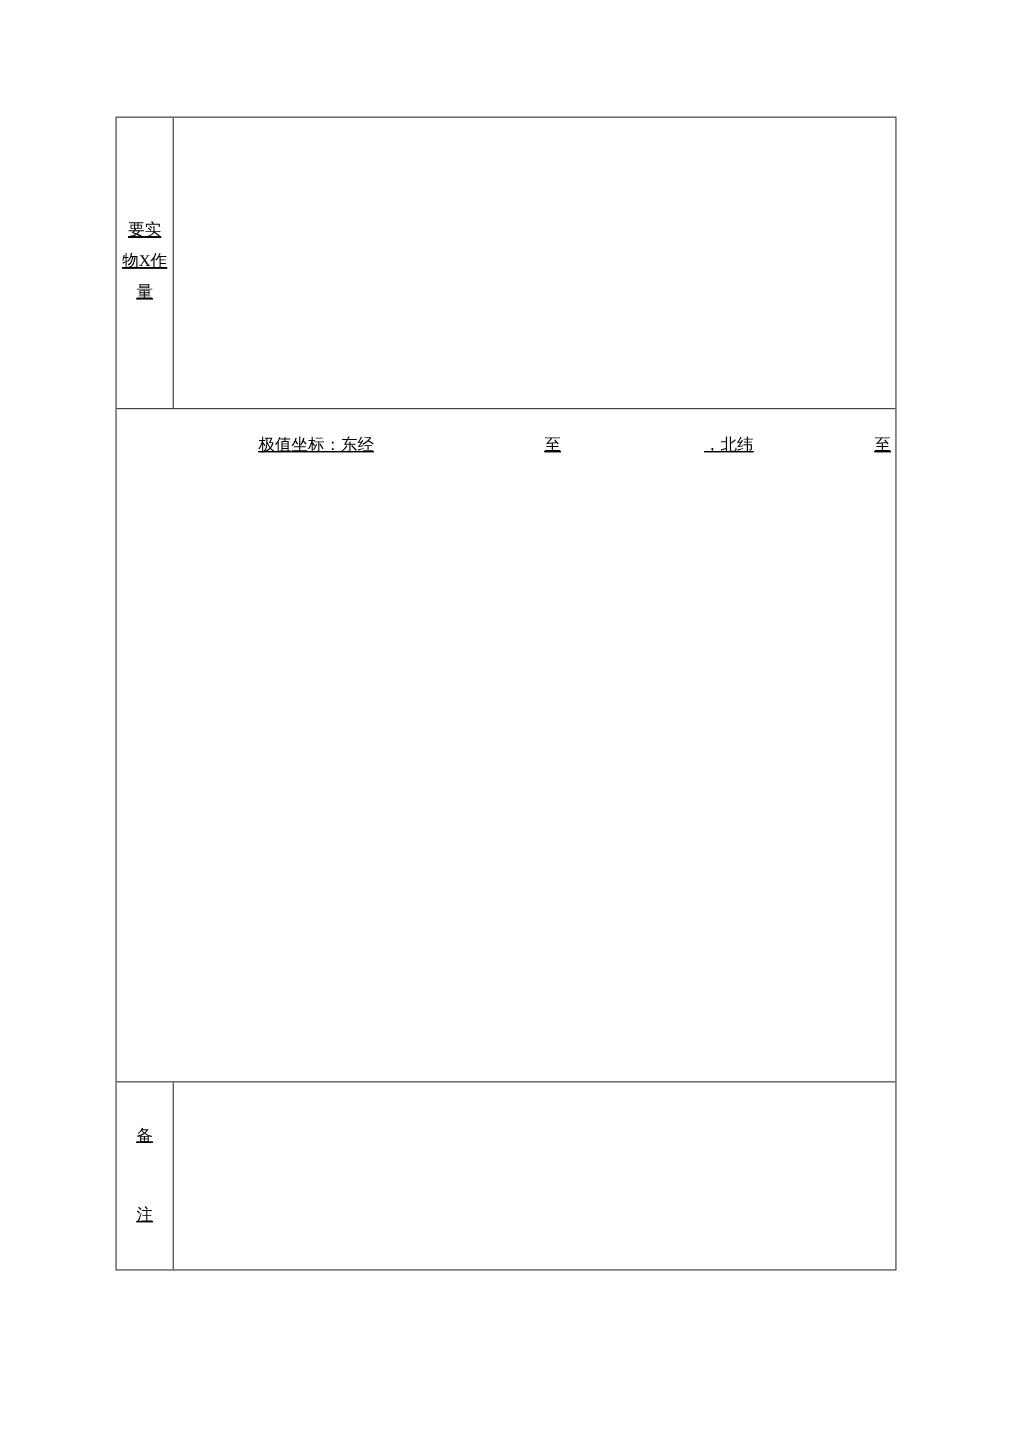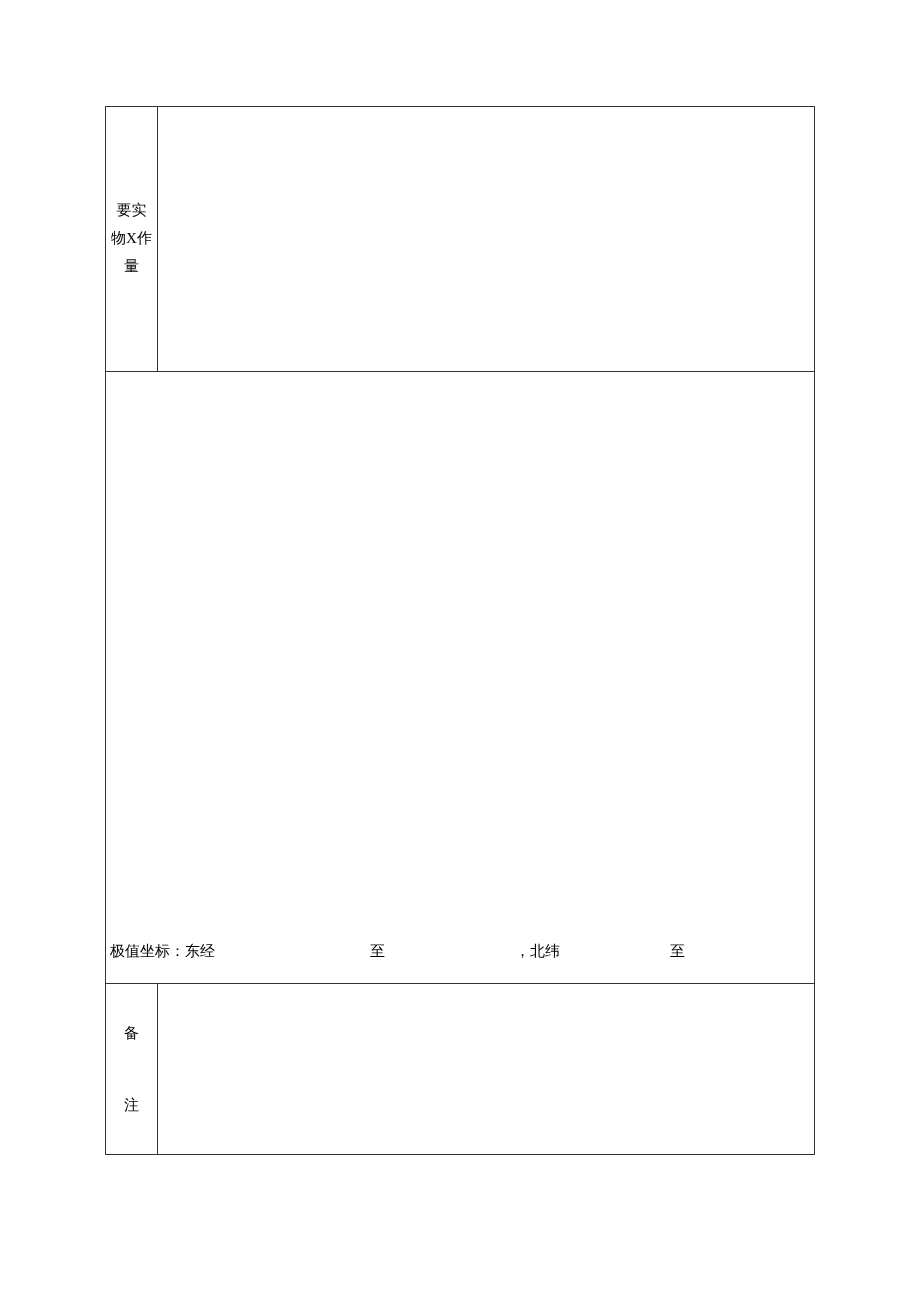--- a/index.html
+++ b/index.html
@@ -1,18 +1,19 @@
 <!DOCTYPE html>
 <html><head>
   <meta charset="utf-8">
   <style>
     * {
       margin: 0;
       padding: 0;
       box-sizing: border-box;
+      text-decoration: underline;
     }
     body {
       width: 920px;
       height: 1301px;
       background: #ffffff;
       font-family: "SimSun", "宋体", serif;
       font-size: 15px;
       color: #000;
       position: relative;
     }
@@ -48,21 +49,21 @@
     .content-cell {
       flex: 1;
       padding: 8px;
     }
     .row-1 {
       height: 265px;
     }
     .row-2-content-wrapper {
       flex: 1;
       display: flex;
-      flex-direction: column;
+      flex-direction: row;
     }
     .row-2-top {
       flex: 1;
     }
     .row-2-bottom {
       height: 64px;
       display: flex;
       align-items: center;
       padding: 0 4px;
       font-size: 15px;

